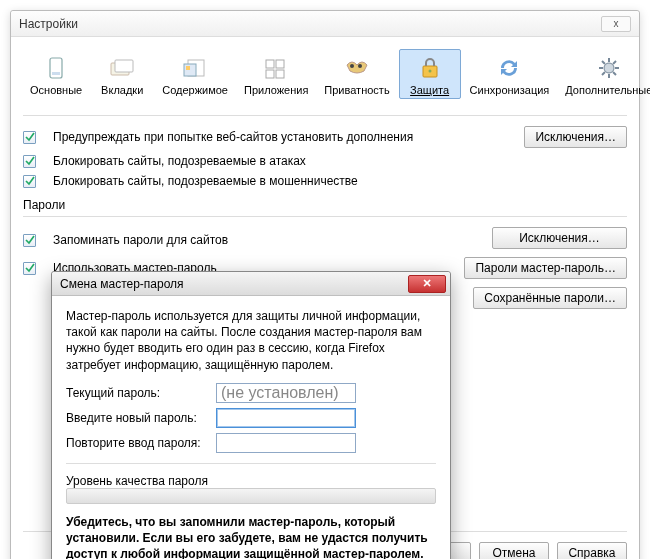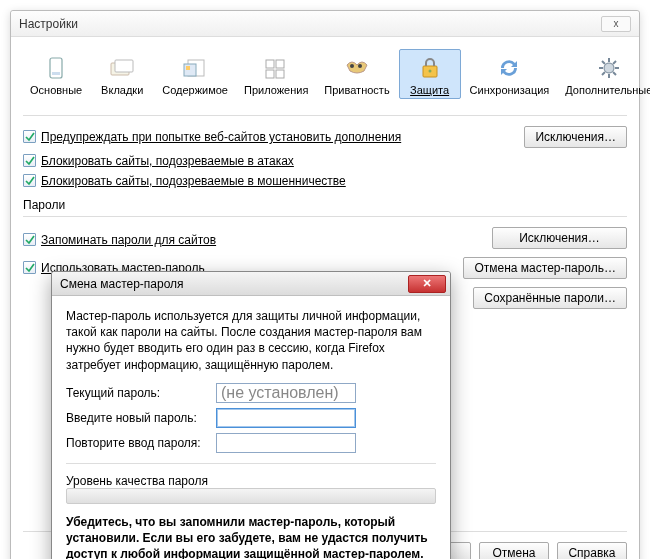--- a/index.html
+++ b/index.html
@@ -9,21 +9,21 @@
 .titlebar .title { font-size: 12px; color: #333; }
 .closebtn { width: 30px; height: 16px; border: 1px solid #ccc; border-radius: 2px; display:flex; align-items:center; justify-content:center; font-size:10px; color:#555; background:#fafafa; }
 .body { padding: 8px 12px 12px; }
 .toolbar { display: flex; gap: 2px; border-bottom: 1px solid #ddd; padding: 4px 0 16px; }
 .tbbtn { flex: 0 0 auto; padding: 4px 6px 2px; text-align: center; border: 1px solid transparent; border-radius: 2px; cursor: default; min-width: 62px; }
 .tbbtn.active { background: #cfe5fb; border: 1px solid #7ea9d6; text-decoration: underline; }
 .tbbtn .ico { height: 28px; display:flex; align-items:center; justify-content:center; }
 .tbbtn .lbl { font-size: 11px; margin-top: 2px; white-space: nowrap; }
 .section { margin-top: 10px; }
 .row { display: flex; align-items: center; margin: 6px 0; }
-.cbwrap { display: flex; align-items: flex-start; gap: 5px; text-decoration: underline; }
+.cbwrap { display: flex; align-items: center; gap: 17px; }
 .cb { width: 13px; height: 13px; border: 1px solid #7a9fc0; background: linear-gradient(#fff,#e8eef6); border-radius: 1px; display:flex; align-items:center; justify-content:center; }
 .cb svg { display:block; }
 .spacer { flex: 1; }
 .btn { height: 22px; padding: 0 10px; border: 1px solid #aaa; border-radius: 2px; background: linear-gradient(#fefefe,#e6e6e6); font-size: 12px; min-width: 70px; display:inline-flex; align-items:center; justify-content:center; }
 .btn:disabled { color: #999; background: linear-gradient(#fefefe,#eee); border-color:#ccc; }
 .fieldset-title { color: #000; margin: 10px 0 4px; }
 .bottombar { display:flex; justify-content:flex-end; gap:8px; border-top: 1px solid #ddd; padding-top: 10px; margin-top: 12px; }
 
 .dialog { position: absolute; left: 40px; top: 260px; width: 400px; border: 1px solid #888; border-radius: 3px; background: #fff; box-shadow: 0 6px 20px rgba(0,0,0,0.35); }
 .dlg-titlebar { height: 24px; display:flex; align-items:center; justify-content:space-between; padding: 0 4px 0 8px; background: linear-gradient(#f5f5f5,#dcdcdc); border-bottom: 1px solid #bfbfbf; border-radius: 3px 3px 0 0; }
@@ -198,21 +198,21 @@
                 <svg width="10" height="10">
                   <path d="M1 5 L4 8 L9 1" stroke="#2a6" stroke-width="1.7" fill="none"></path>
                 </svg>
               </span>
             <span>Использовать мастер-пароль</span>
           </label>
         </div>
       </div>
       <div class="right-col">
         <button class="btn widebtn">Исключения…</button>
-        <button class="btn widebtn">Отмена мастер-пароль…</button>
+        <button class="btn widebtn">Пароли мастер-пароль…</button>
         <button class="btn widebtn">Сохранённые пароли…</button>
       </div>
     </div>
 
     <div style="height:210px;"></div>
 
     <div class="bottombar">
       <button class="btn">OK</button>
       <button class="btn">Отмена</button>
       <button class="btn">Справка</button>

